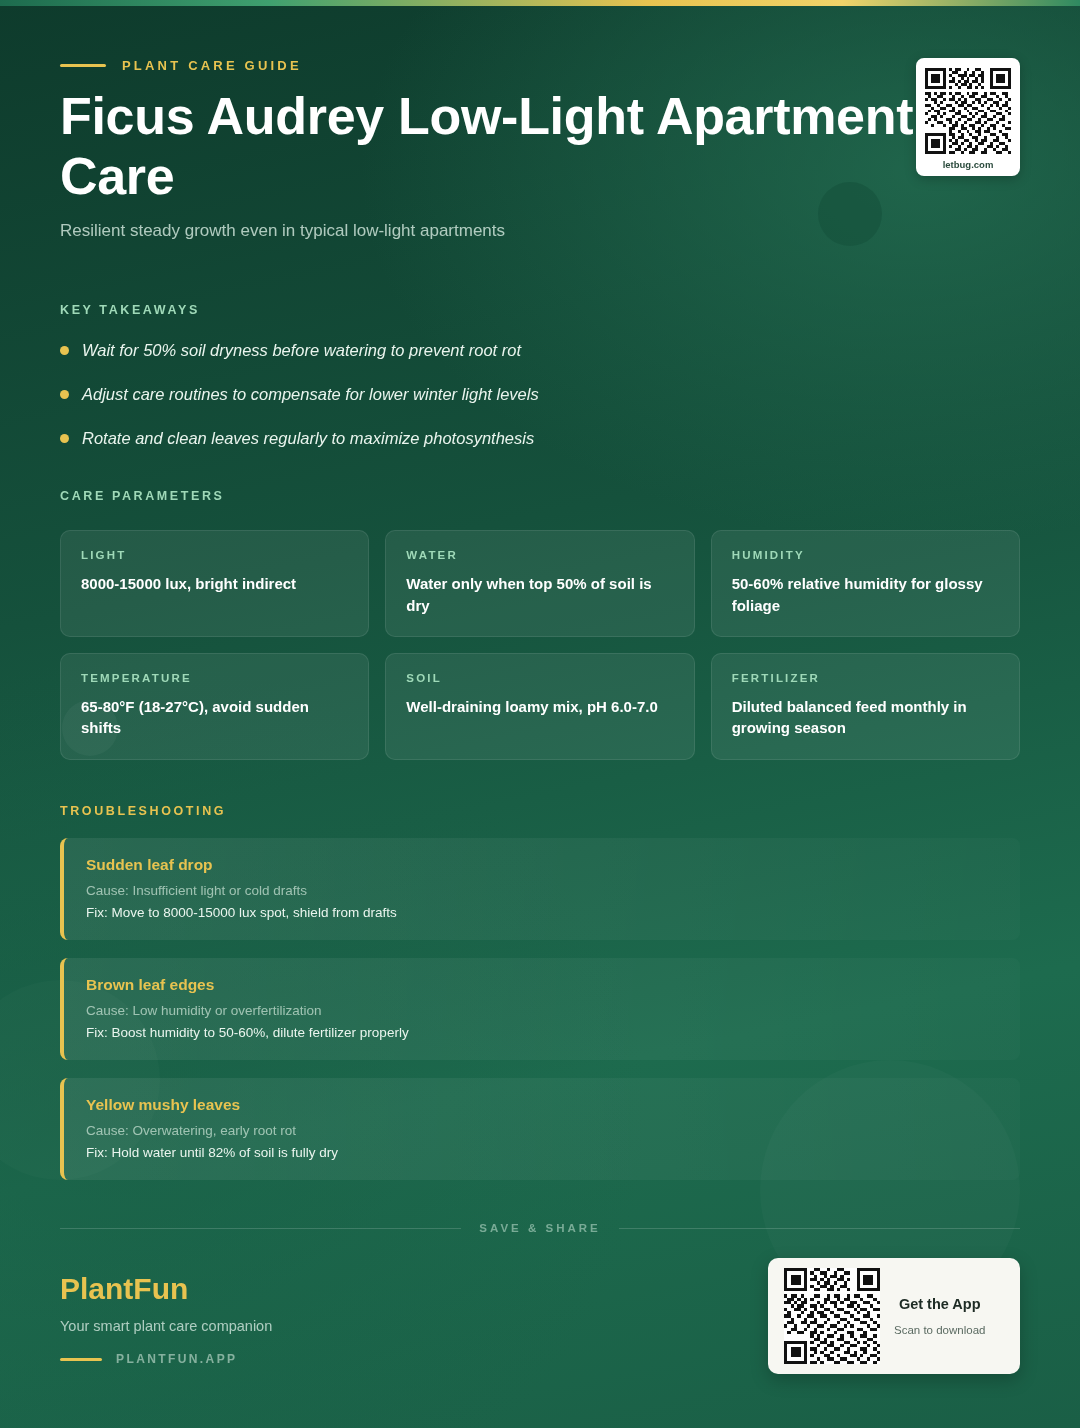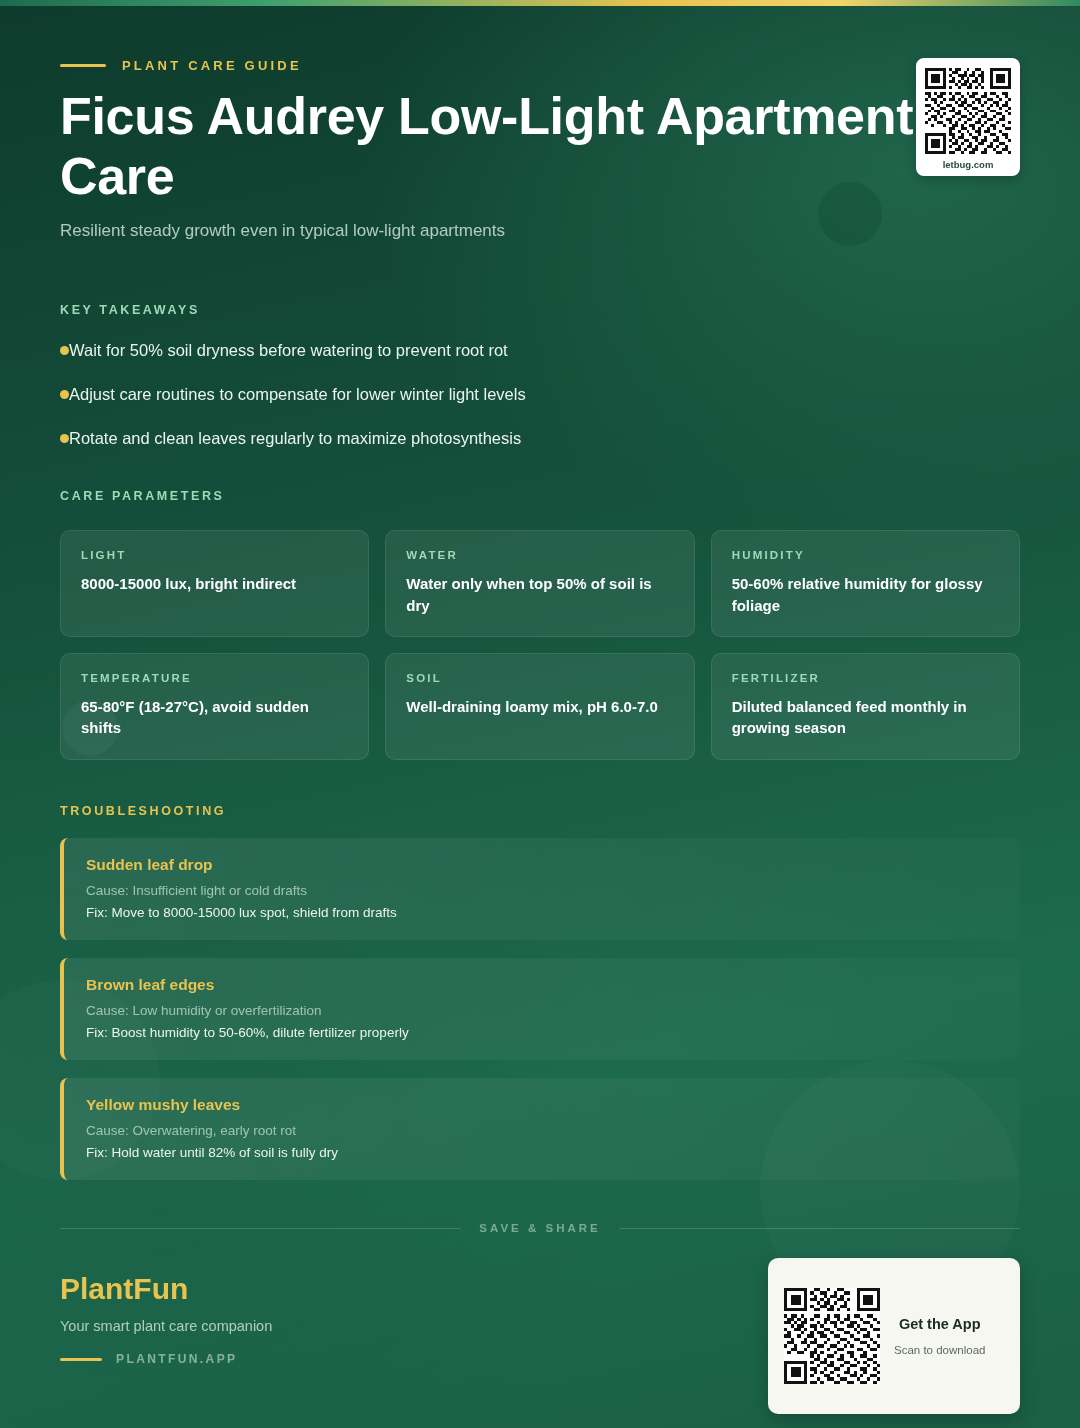--- a/index.html
+++ b/index.html
@@ -68,21 +68,21 @@
   .section-head {
     font-size: 12.5px; letter-spacing: 2.6px; font-weight: 700;
     color: #9fd9b8; text-transform: uppercase;
   }
   .section-head.gold { color: #e8c350; }
 
   
   .takeaways { margin-top: 62px; }
   .takeaway-list { margin-top: 22px; }
   .takeaway {
-    display: flex; align-items: flex-start; gap: 0; margin-bottom: 22px;
+    display: flex; align-items: flex-start; gap: 13px; margin-bottom: 22px; font-style: italic;
   }
   .takeaway .dot {
     width: 9px; height: 9px; border-radius: 50%; background: #e8c350;
     margin-top: 7px; flex: 0 0 9px;
   }
   .takeaway .txt { font-size: 16.5px; color: #eaf5ee; line-height: 1.35; }
 
   
   .params { margin-top: 40px; }
   .param-grid {
@@ -134,21 +134,21 @@
     position: absolute; left: 60px; top: 1272px; width: 600px;
   }
   .brand { font-size: 30px; font-weight: 700; color: #e8c350; }
   .brand-tag { margin-top: 12px; font-size: 14.5px; color: rgba(215,235,225,0.78); }
   .brand-url { margin-top: 18px; display: flex; align-items: center; gap: 14px; }
   .brand-url .rule { width: 42px; height: 3px; background: #e8c350; border-radius: 2px; }
   .brand-url .u { font-size: 12px; letter-spacing: 2.4px; font-weight: 700; color: rgba(200,225,212,0.62); }
 
   .app-card {
     position: absolute; right: 60px; top: 1258px;
-    width: 252px; height: 156px;
+    width: 252px; height: 116px;
     background: #f7f7f2; border-radius: 10px;
     display: flex; align-items: center; gap: 14px;
     padding: 14px 18px 14px 16px;
     box-shadow: 0 6px 18px rgba(0,0,0,0.22);
   }
   .app-card .qr-img { width: 96px; height: 96px; flex: 0 0 96px; }
   .app-card .ac-text { text-align: center; }
   .app-card .ac-title { font-size: 14.5px; font-weight: 700; color: #1d2b24; }
   .app-card .ac-sub { margin-top: 12px; font-size: 11.5px; color: #5b6b62; }
 </style>

